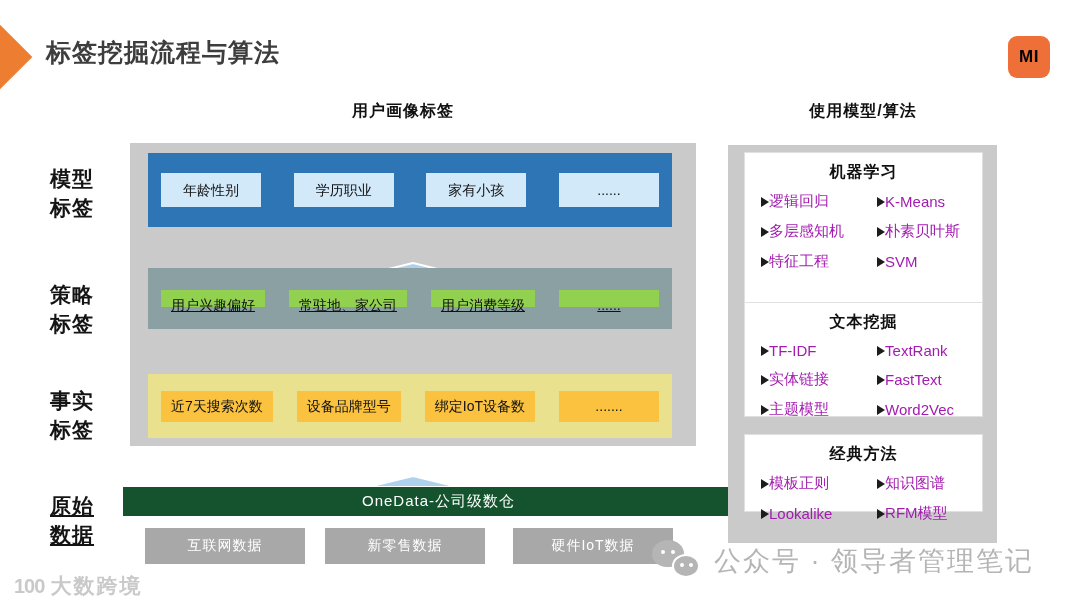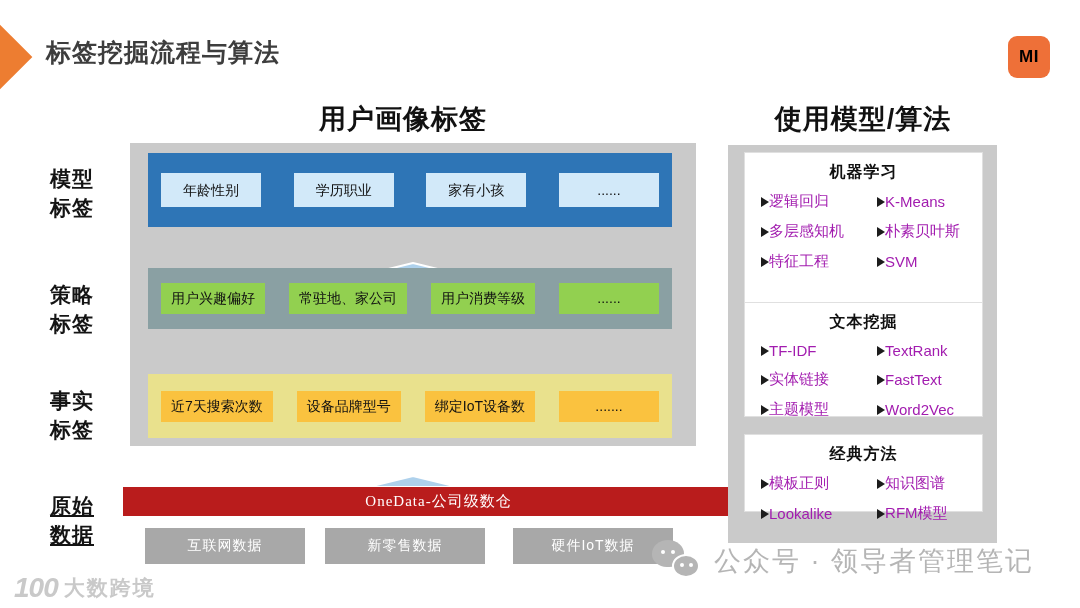--- a/index.html
+++ b/index.html
@@ -19,21 +19,21 @@
     font-size: 25px; font-weight: 600; color: #3d3d3d; letter-spacing: 1px;
   }
   .mi-logo {
     position: absolute; left: 1008px; top: 36px; width: 42px; height: 42px;
     background: #ee7038; border-radius: 9px; color: #000000;
     display: flex; align-items: center; justify-content: center;
     font-size: 17px; font-weight: bold; letter-spacing: 0.5px;
   }
   .col-heading {
     position: absolute; top: 101px; text-align: center;
-    font-size: 27px; font-weight: bold; color: #111111; letter-spacing: 1px;
+    font-size: 16px; font-weight: bold; color: #111111; letter-spacing: 1px;
   }
   .col-heading.left { left: 258px; width: 290px; }
   .col-heading.right { left: 737px; width: 252px; }
 
   
   .side-label {
     position: absolute; left: 28px; width: 88px; text-align: center;
     font-size: 21px; font-weight: bold; color: #141414;
     line-height: 29px; white-space: pre-line; letter-spacing: 1px;
   }
@@ -42,41 +42,41 @@
   .diagram-bg { position: absolute; left: 130px; top: 143px; width: 566px; height: 303px; background: #cacaca; }
   .band { position: absolute; left: 148px; width: 524px; display: flex; align-items: center; justify-content: space-between; padding: 0 13px; }
   .band.model    { top: 153px; height: 74px; background: #2e75b6; }
   .band.strategy { top: 268px; height: 61px; background: #8aa0a3; }
   .band.fact     { top: 374px; height: 64px; background: #e9e18d; }
   .tag-box {
     flex: none; min-width: 100px; padding: 0 10px; text-align: center;
     font-size: 14px; color: #111111;
   }
   .band.model .tag-box    { background: #d2e9f9; height: 34px; line-height: 34px; }
-  .band.strategy .tag-box { background: #92d050; height: 31px; line-height: 31px; }
+  .band.strategy .tag-box { background: #92d050; height: 17px; line-height: 31px; text-decoration: underline; }
   .band.fact .tag-box     { background: #fac23f; height: 31px; line-height: 31px; }
 
   
   .up-arrow { position: absolute; left: 318px; width: 190px; height: 38px; margin-top: 34px; }
   .up-arrow svg { position: absolute; left: 0; top: 0; }
   .arrow-label {
     position: absolute; left: 52px; top: 11px; width: 86px; height: 26px;
     background: #86b8e3; border: 2px solid #ffffff;
     color: #ffffff; font-size: 14px; font-weight: bold;
     display: flex; align-items: center; justify-content: center; letter-spacing: 1px;
   }
   .up-arrow.a1 { top: 228px; }
   .up-arrow.a2 { top: 337px; }
   .up-arrow.a3 { top: 441px; }
 
   
   .warehouse-bar {
     position: absolute; left: 123px; top: 487px; width: 631px; height: 29px;
-    background: #b91c1c; color: #ffffff; font-size: 15px;
-    display: flex; align-items: center; justify-content: center; letter-spacing: 1px; font-family: Liberation Serif, serif;
+    background: #14532d; color: #ffffff; font-size: 15px;
+    display: flex; align-items: center; justify-content: center; letter-spacing: 1px;
   }
   .source-box {
     position: absolute; top: 528px; height: 36px; width: 160px;
     background: #a8a8a8; color: #ffffff; font-size: 14px;
     display: flex; align-items: center; justify-content: center; letter-spacing: 1px;
   }
   .source-box.s1 { left: 145px; }
   .source-box.s2 { left: 325px; }
   .source-box.s3 { left: 513px; }
 
@@ -97,21 +97,21 @@
     border-left: 8px solid #1c1c1c;
     border-top: 5px solid transparent;
     border-bottom: 5px solid transparent;
   }
 
   
   .wm-left {
     position: absolute; left: 14px; top: 572px; display: flex; align-items: center; gap: 6px;
     color: #c9c9c9; font-weight: bold;
   }
-  .wm-left .logo100 { font-size: 28px; font-style: italic; letter-spacing: -1px; }
+  .wm-left .logo100 { font-size: 20px; letter-spacing: -1px; }
   .wm-left .wm-left-text { font-size: 21px; letter-spacing: 2px; }
   .wm-right {
     position: absolute; left: 652px; top: 540px; display: flex; align-items: center; gap: 12px;
     color: #b5b5b5;
   }
   .wm-right .wm-right-text { font-size: 27px; letter-spacing: 2px; }
   .wechat-icon { position: relative; width: 50px; height: 42px; flex: none; }
   .wechat-icon .bubble1 {
     position: absolute; left: 0; top: 0; width: 32px; height: 27px;
     background: #b5b5b5; border-radius: 50% 50% 46% 46%;

